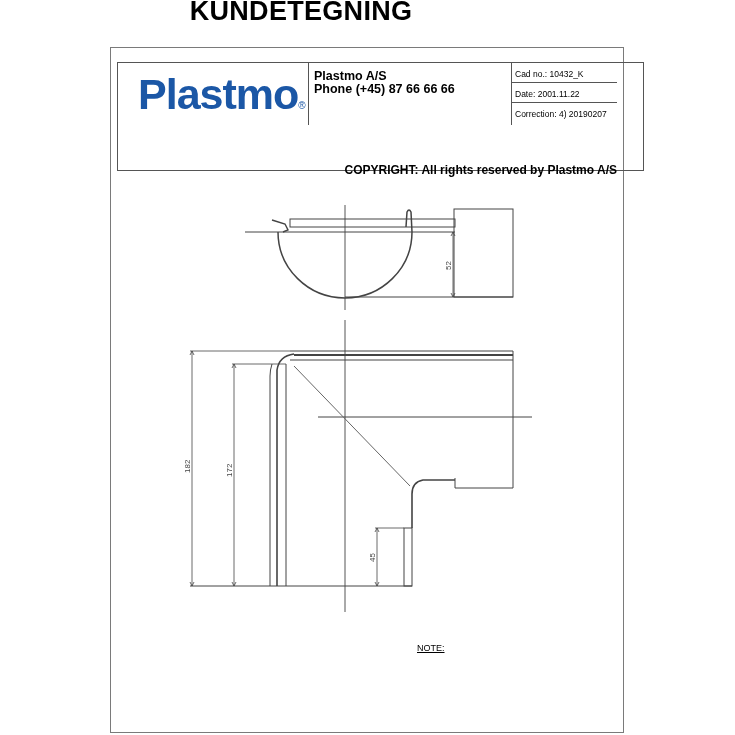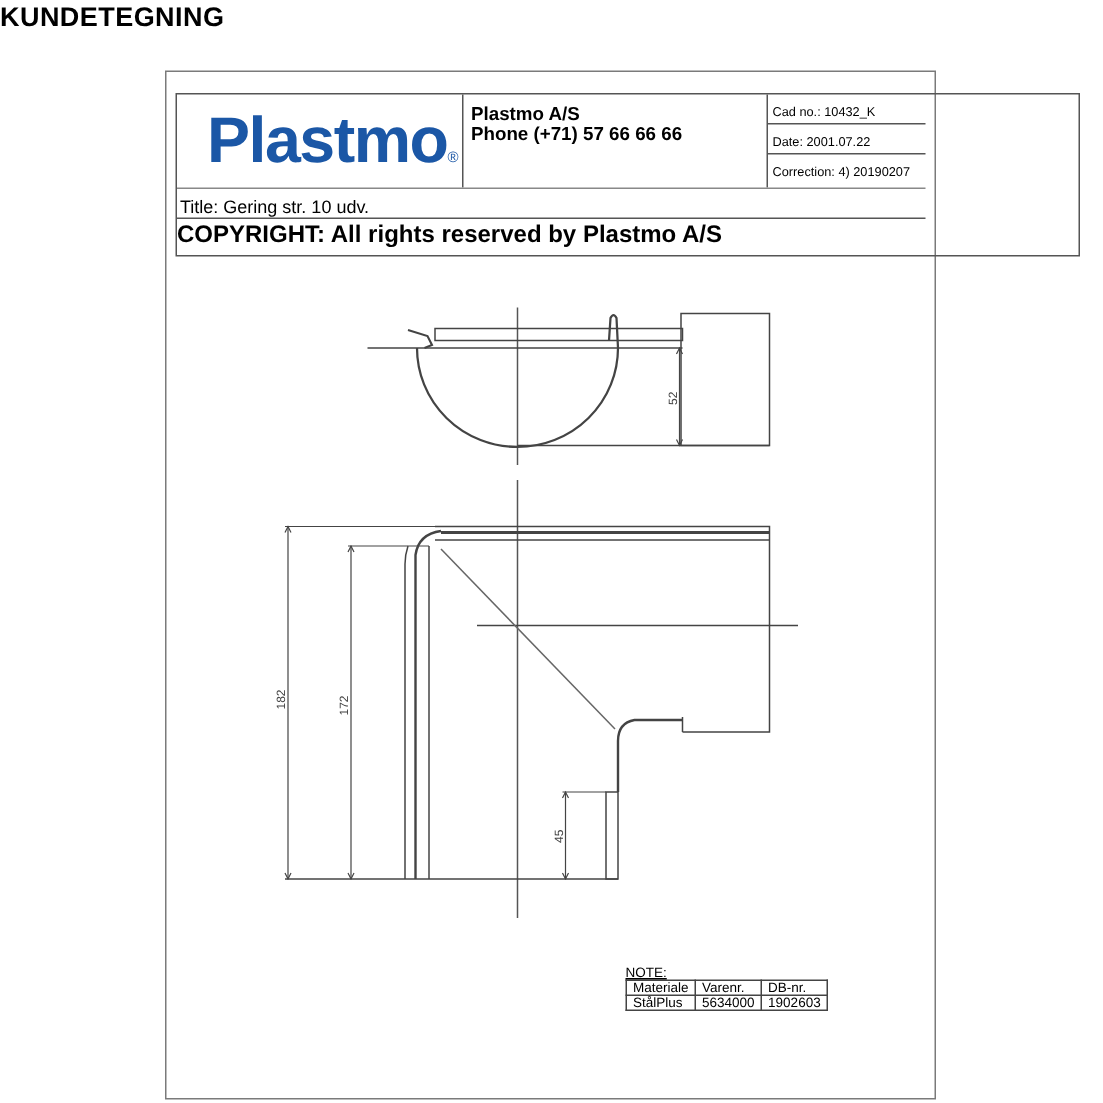--- a/index.html
+++ b/index.html
@@ -1,67 +1,66 @@
 <!DOCTYPE html>
 <html><head>
 <meta charset="utf-8">
 <style>
   html, body { margin: 0; padding: 0; background: #ffffff; }
   body { width: 735px; height: 735px; position: relative; overflow: hidden;
          font-family: "Liberation Sans", sans-serif; color: #000; }
-  .doc-title { position: absolute; left: 0; top: 0; width: 602px; 
-               font-weight: bold; font-size: 18px; line-height: 22px; letter-spacing: 0.3px; }
+  .doc-title { position: absolute; left: 0; top: 0; width: 602px; text-align: center;
+               font-weight: bold; font-size: 27px; line-height: 22px; letter-spacing: 0.3px; }
   .frame { position: absolute; left: 110px; top: 47px; width: 514px; height: 686px;
            border: 1px solid #7a7a7a; box-sizing: border-box; }
-  .hdr { position: absolute; left: 117px; top: 62px; width: 603px; height: 109px;
+  .hdr { position: absolute; left: 117px; top: 62px; width: 527px; height: 109px;
          border: 1px solid #555; box-sizing: border-box; }
   .logo-cell { position: absolute; left: 0; top: 0; width: 191px; height: 62px;
                border-right: 1px solid #555; box-sizing: border-box; }
   .logo { position: absolute; left: 20px; top: 6px; font-weight: bold; font-size: 43px;
           color: #1b57a6; letter-spacing: -1px; line-height: 50px; }
   .reg { font-size: 10px; font-weight: normal; vertical-align: top; position: relative; top: 12px; color:#1b57a6; }
   .addr-cell { position: absolute; left: 191px; top: 0; width: 203px; height: 62px;
                border-right: 1px solid #555; box-sizing: border-box; padding: 7px 0 0 5px;
                font-size: 12.5px; line-height: 13px; font-weight: bold; }
   .meta-cell { position: absolute; left: 394px; top: 0; width: 105px; height: 62px; }
   .meta-row { height: 20px; border-bottom: 1px solid #555; box-sizing: border-box;
               font-size: 8.5px; padding: 6px 0 0 3px; white-space: nowrap; }
   .meta-row:last-child { border-bottom: none; }
   .title-row { position: absolute; left: 0; top: 62px; width: 499px; height: 21px;
                border-top: 1px solid #888; border-bottom: 1px solid #555; box-sizing: border-box;
                font-size: 12px; padding: 5px 0 0 2px; }
-  .copy-row { position: absolute; left: 0; top: 79px; width: 499px; height: 24px;
-              text-align: left; font-weight: bold; font-size: 16px; padding-top: 6px; box-sizing: border-box; }
+  .copy-row { position: absolute; left: 0; top: 94px; width: 499px; height: 24px;
+              text-align: right; font-weight: bold; font-size: 12px; padding-top: 6px; box-sizing: border-box; }
   svg.drawing { position: absolute; left: 0; top: 0; }
   .note { position: absolute; left: 405px; top: 643px; font-size: 9px; padding-left: 12px; }
   .note-label { text-decoration: underline; line-height: 10px; }
   table.note-table { border-collapse: collapse; font-size: 9px; }
   table.note-table td { border: 1px solid #444; padding: 0 4px; height: 9px; line-height: 9px; }
 </style>
 </head>
 <body>
 
 <div class="doc-title">KUNDETEGNING</div>
 
 <div class="frame"></div>
 
 <div class="hdr">
   <div class="logo-cell">
     <div class="logo"><span>Plastmo</span><span class="reg">®</span></div>
   </div>
   <div class="addr-cell">
     <div>Plastmo A/S</div>
-    <div>Phone (+71) 57 66 66 66</div>
+    <div>Phone (+45) 87 66 66 66</div>
   </div>
   <div class="meta-cell">
     <div class="meta-row">Cad no.: 10432_K</div>
-    <div class="meta-row">Date: 2001.07.22</div>
+    <div class="meta-row">Date: 2001.11.22</div>
     <div class="meta-row">Correction: 4) 20190207</div>
   </div>
-  <div class="title-row">Title: Gering str. 10 udv.</div>
   <div class="copy-row">COPYRIGHT: All rights reserved by Plastmo A/S</div>
 </div>
 
 <svg class="drawing" width="735" height="735" viewBox="0 0 735 735">
   <g fill="none" stroke="#444" stroke-width="1">
 
     <g>
       <line x1="345" y1="205" x2="345" y2="310" stroke="#555"></line>
       <line x1="245" y1="232" x2="455" y2="232"></line>
       <rect x="290" y="219" width="165" height="8"></rect>
@@ -102,27 +101,13 @@
   <g font-family="Liberation Sans, sans-serif" font-size="8" fill="#444">
     <text transform="translate(451,270) rotate(-90)">52</text>
     <text transform="translate(190,473) rotate(-90)">182</text>
     <text transform="translate(232,477) rotate(-90)">172</text>
     <text transform="translate(375,562) rotate(-90)">45</text>
   </g>
 </svg>
 
 <div class="note">
   <div class="note-label">NOTE:</div>
-  <table class="note-table">
-    <tbody>
-        <tr>
-      <td>Materiale</td>
-      <td>Varenr.</td>
-      <td>DB-nr.</td>
-    </tr>
-    <tr>
-      <td>StålPlus</td>
-      <td>5634000</td>
-      <td>1902603</td>
-    </tr>
-  </tbody>
-    </table>
 </div>
 
 </body></html>

